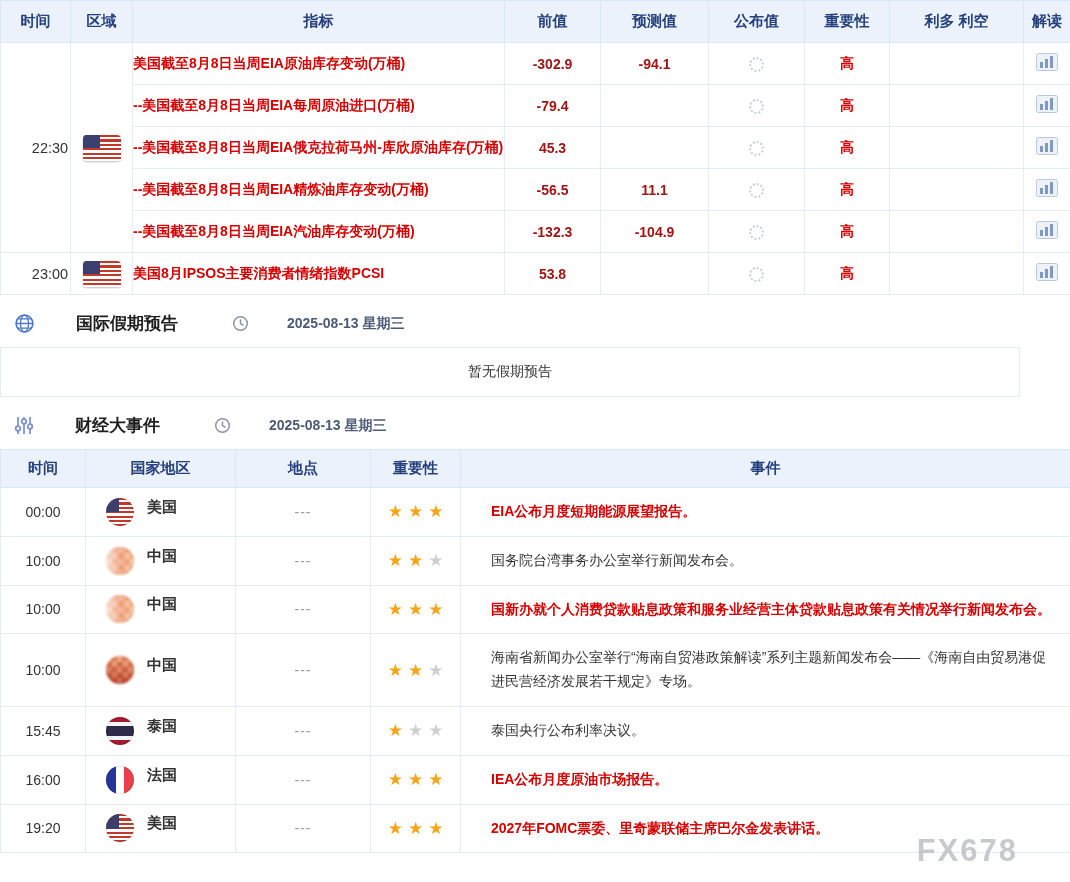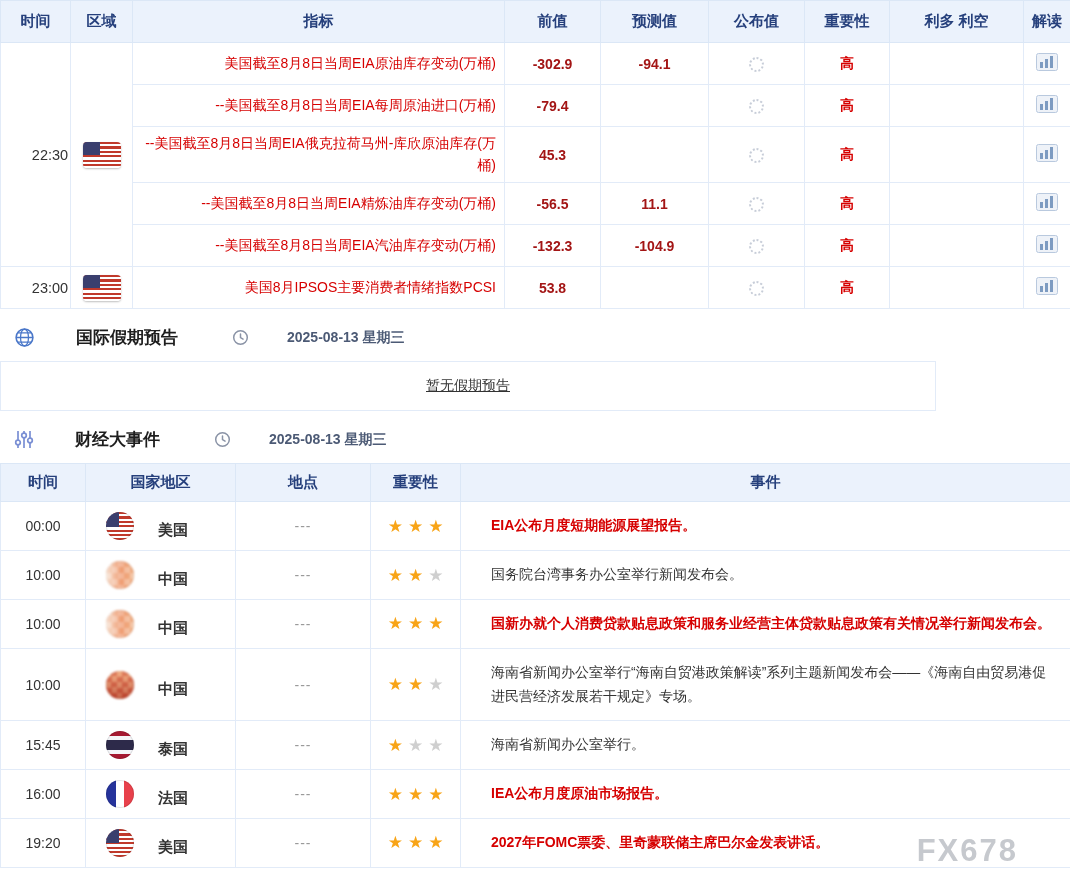--- a/index.html
+++ b/index.html
@@ -8,21 +8,21 @@
   .page { position:relative; width:1070px; height:882px; overflow:hidden; background:#fff; }
 
   
   table { border-collapse:collapse; table-layout:fixed; width:1070px;border-radius:19px; }
   th { background:#ebf2fc; color:#26407c; font-weight:bold; font-size:15px;
        border:1px solid #dbe7f6; height:38px; text-align:center; }
   td { border:1px solid #e2ebf8; text-align:center; font-size:14px; color:#333; vertical-align:middle; }
 
   
   .cal-table tr { height:42px; }
-  .cal-table .indicator-cell { text-align:right; color:#d60000; font-weight:normal; padding:6px 8px; line-height:1.55; }
+  .cal-table .indicator-cell { text-align:left; color:#d60000; font-weight:bold; padding:6px 0; line-height:1.55; }
   .cal-table .value-cell { color:#a31515; font-weight:bold; }
   .cal-table .importance-cell { color:#d60000; font-weight:bold; }
   .cal-table .time-cell { font-size:14.5px; color:#333;padding-left:29px; }
   .spinner { display:inline-block; width:15px; height:15px; border:2px dotted #c7cdd8; border-radius:50%; vertical-align:middle; }
   .chart-icon { display:inline-block; cursor:pointer; line-height:0; }
 
   
   .flag { position:relative; display:inline-block; overflow:hidden; flex:none; vertical-align:middle; }
   .flag.rect { width:38px; height:26px; border-radius:4px; box-shadow:0 1px 2px rgba(0,0,0,.25); }
   .flag.circle { width:28px; height:28px; border-radius:50%; box-shadow:inset 0 0 0 1px rgba(0,0,0,.10); }
@@ -38,28 +38,28 @@
   .flag.th { background:linear-gradient(180deg,#a51931 0 17%,#f4f5f8 17% 33%,#2d2a4a 33% 67%,#f4f5f8 67% 83%,#a51931 83%); }
   .flag.fr { background:linear-gradient(90deg,#26339b 0 34%,#fff 34% 66%,#e8414b 66%); }
 
   
   .section-head { display:flex; align-items:center; padding:17px 14px 12px 14px;gap:32px; }
   .section-head .lead-icon { line-height:0; margin-right:9px; }
   .sec-title { font-size:17px; font-weight:bold; color:#1d1d1d; margin-right:22px; }
   .clock-wrap { line-height:0; margin-right:6px; }
   .sec-date { font-size:14px; color:#4c5a75; font-weight:bold; }
 
-  .empty-box { width:936px; border:1px solid #e2ebf8; height:50px; display:flex; align-items:center; justify-content:center;
-      font-size:14px; color:#333;text-decoration:underline; }
+  .empty-box { width:1020px; border:1px solid #e2ebf8; height:50px; display:flex; align-items:center; justify-content:center;
+      font-size:14px; color:#333; }
 
   
   .ev-table td { padding:4px 8px; }
   .ev-table .time-cell { font-size:14px; }
   .ev-table .country-cell { padding:6px 0; }
-  .country-wrap { display:flex; align-items:flex-end; gap:24px; padding-left:20px; }
+  .country-wrap { display:flex; align-items:flex-start; gap:13px; padding-left:20px; }
   .country-name { font-size:15px; color:#333; font-weight:600; }
   .ev-table .loc-cell { color:#9a9a9a; letter-spacing:1px; }
   .stars { white-space:nowrap; }
   .star { font-size:17px; margin:0 2.5px; }
   .star.on { color:#f8a417; }
   .star.off { color:#cfcfcf; }
   .ev-table .event-cell { text-align:left; padding:12px 14px 12px 30px; line-height:1.7; color:#333; }
   .ev-table .event-cell.hot { color:#d60000; font-weight:bold; }
 
   .watermark { position:absolute; right:52px; bottom:13px; font-size:31px; font-weight:bold; color:#b9bcc2;
@@ -297,21 +297,21 @@
         <tr class="ev-row">
           <td class="time-cell">15:45</td>
           <td class="country-cell">
             <div class="country-wrap">
               <span class="flag circle th"></span>
               <span class="country-name">泰国</span>
             </div>
           </td>
           <td class="loc-cell">---</td>
           <td class="stars-cell"><span class="stars"><span class="star on">★</span><span class="star off">★</span><span class="star off">★</span></span></td>
-          <td class="event-cell"><span>海南省新闻办公室举行。</span></td>
+          <td class="event-cell"><span>泰国央行公布利率决议。</span></td>
         </tr>
         <tr class="ev-row">
           <td class="time-cell">16:00</td>
           <td class="country-cell">
             <div class="country-wrap">
               <span class="flag circle fr"></span>
               <span class="country-name">法国</span>
             </div>
           </td>
           <td class="loc-cell">---</td>

